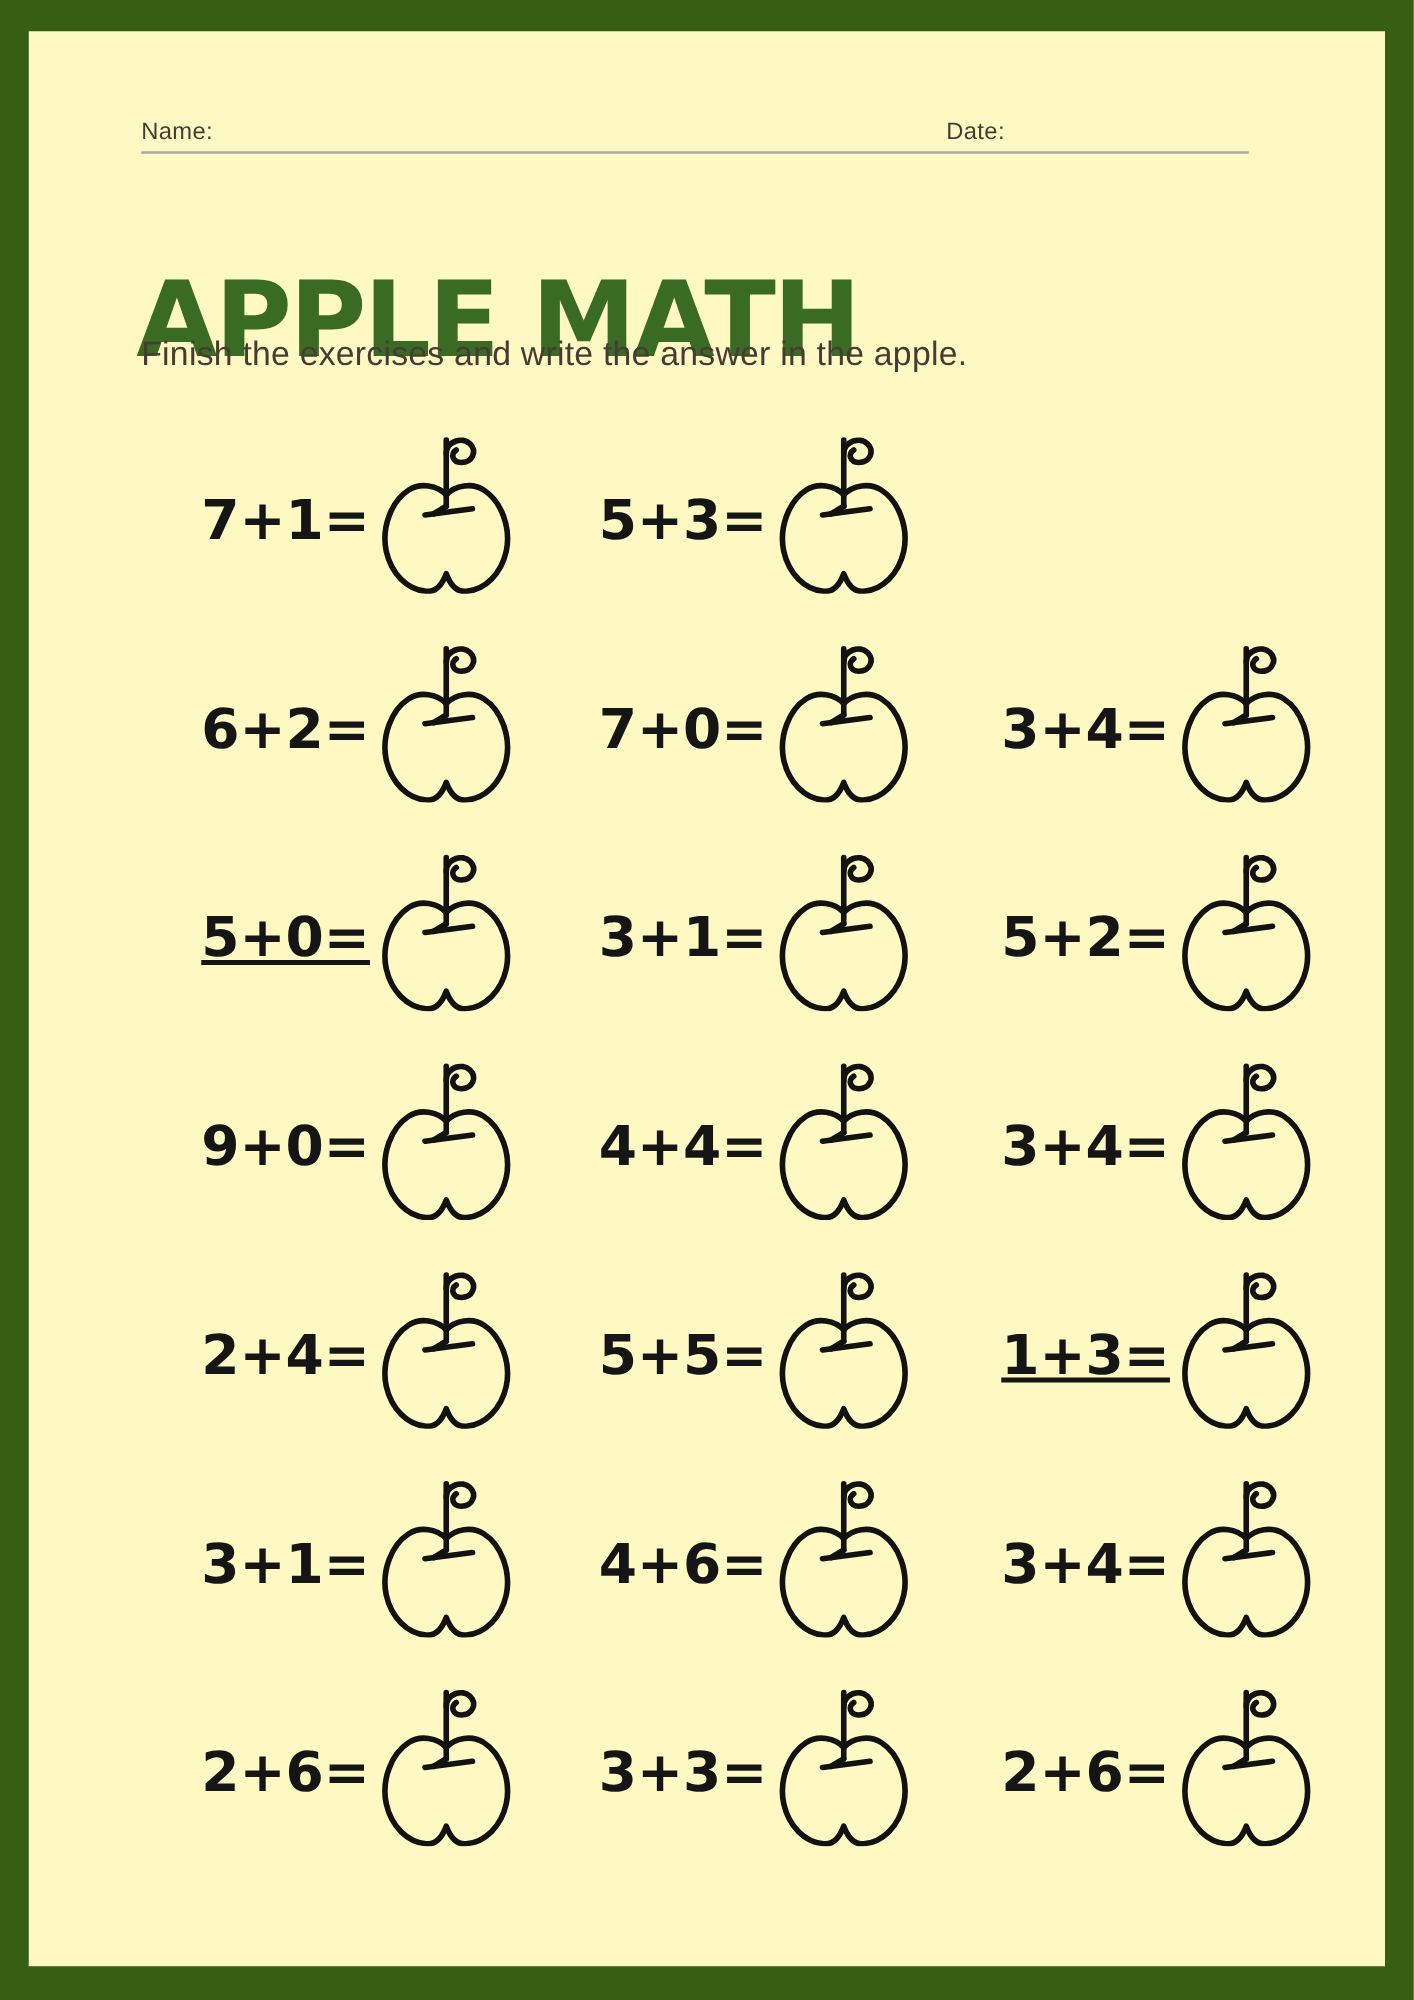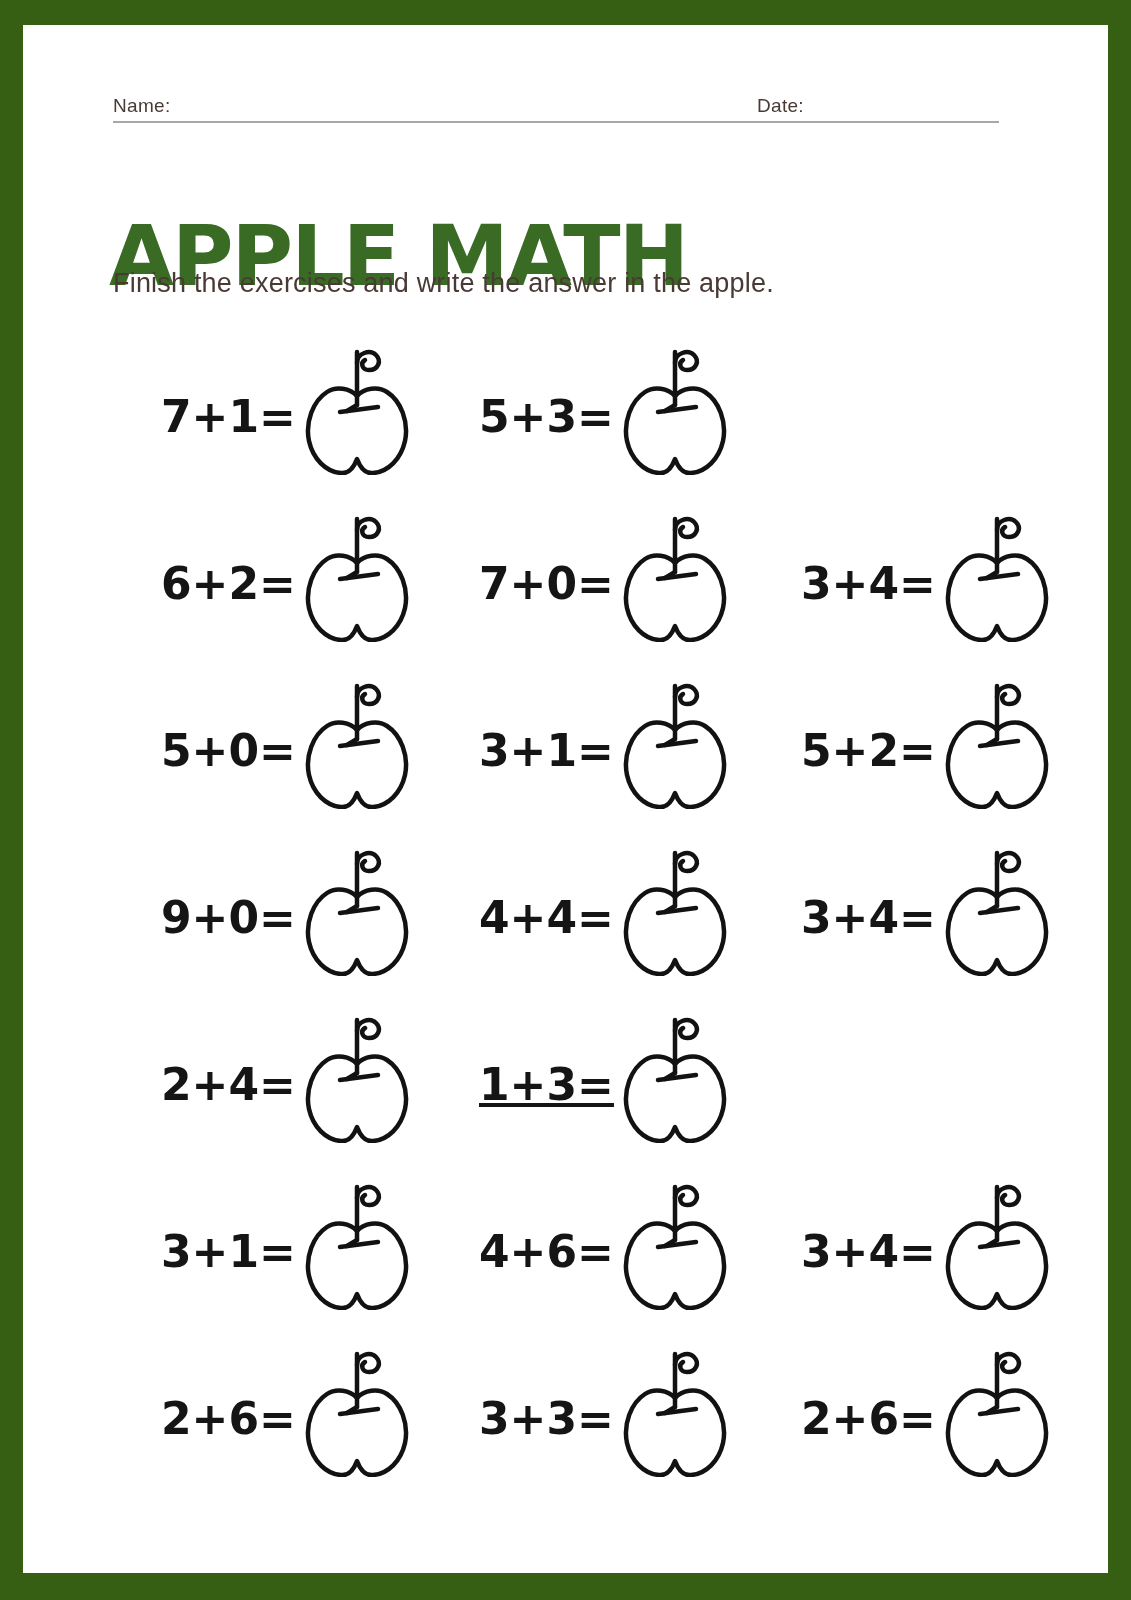--- a/index.html
+++ b/index.html
@@ -3,21 +3,21 @@
 <meta charset="utf-8">
 <style>
   html,body{margin:0;padding:0;}
   body{
     width:1131px;height:1600px;position:relative;overflow:hidden;
     background:#365f13;
     font-family:"Liberation Sans", sans-serif;
   }
   .page{
     position:absolute;left:23px;top:25px;right:23px;bottom:27px;
-    background:#ffffff;
+    background:#fef9c3;
   }
   
   .hdr-label{
     position:absolute;top:70px;
     font-size:19px;color:#4a3a35;letter-spacing:.3px;
   }
   .name-label{left:90px;}
   .date-label{left:734px;}
   .hdr-line{
     position:absolute;left:90px;top:96px;width:886px;height:0;
@@ -116,21 +116,21 @@
       <path d="M61 6 L61 59"></path>
       <path d="M61 59 L51 65"></path>
       <path d="M44 66 L82 61"></path>
       <path d="M61 17 C61 7 74 3 80 9 C86 15 82 24 73 24 C66 24 64 17 69 14"></path>
       <path d="M61 50 C54 42 40 40 31 46 C17 55 9 76 13 95 C17 113 30 126 45 127 C53 128 58 121 61 113 C64 121 69 128 77 127 C92 126 105 113 109 95 C113 76 105 55 91 46 C82 40 68 42 61 50 Z"></path>
     </svg>
   </div>
       </div>
       <div class="row">
         <div class="cell c0">
-    <span class="eq" style="color: rgb(21, 21, 21);">5+0=</span>
+    <span class="eq" style="color: rgb(21, 21, 21); text-decoration: underline;">5+0=</span>
     <svg class="apple" width="122" height="129" viewBox="0 0 122 129" aria-hidden="true">
       <path d="M61 6 L61 59"></path>
       <path d="M61 59 L51 65"></path>
       <path d="M44 66 L82 61"></path>
       <path d="M61 17 C61 7 74 3 80 9 C86 15 82 24 73 24 C66 24 64 17 69 14"></path>
       <path d="M61 50 C54 42 40 40 31 46 C17 55 9 76 13 95 C17 113 30 126 45 127 C53 128 58 121 61 113 C64 121 69 128 77 127 C92 126 105 113 109 95 C113 76 105 55 91 46 C82 40 68 42 61 50 Z"></path>
     </svg>
   </div>
         <div class="cell c1">
     <span class="eq" style="color: rgb(21, 21, 21);">3+1=</span>
@@ -181,20 +181,30 @@
       <path d="M61 59 L51 65"></path>
       <path d="M44 66 L82 61"></path>
       <path d="M61 17 C61 7 74 3 80 9 C86 15 82 24 73 24 C66 24 64 17 69 14"></path>
       <path d="M61 50 C54 42 40 40 31 46 C17 55 9 76 13 95 C17 113 30 126 45 127 C53 128 58 121 61 113 C64 121 69 128 77 127 C92 126 105 113 109 95 C113 76 105 55 91 46 C82 40 68 42 61 50 Z"></path>
     </svg>
   </div>
       </div>
       <div class="row">
         <div class="cell c0">
     <span class="eq" style="color: rgb(21, 21, 21);">2+4=</span>
+    <svg class="apple" width="122" height="129" viewBox="0 0 122 129" aria-hidden="true">
+      <path d="M61 6 L61 59"></path>
+      <path d="M61 59 L51 65"></path>
+      <path d="M44 66 L82 61"></path>
+      <path d="M61 17 C61 7 74 3 80 9 C86 15 82 24 73 24 C66 24 64 17 69 14"></path>
+      <path d="M61 50 C54 42 40 40 31 46 C17 55 9 76 13 95 C17 113 30 126 45 127 C53 128 58 121 61 113 C64 121 69 128 77 127 C92 126 105 113 109 95 C113 76 105 55 91 46 C82 40 68 42 61 50 Z"></path>
+    </svg>
+  </div>
+        <div class="cell c1">
+    <span class="eq" style="color: rgb(21, 21, 21);">5+5=</span>
     <svg class="apple" width="122" height="129" viewBox="0 0 122 129" aria-hidden="true">
       <path d="M61 6 L61 59"></path>
       <path d="M61 59 L51 65"></path>
       <path d="M44 66 L82 61"></path>
       <path d="M61 17 C61 7 74 3 80 9 C86 15 82 24 73 24 C66 24 64 17 69 14"></path>
       <path d="M61 50 C54 42 40 40 31 46 C17 55 9 76 13 95 C17 113 30 126 45 127 C53 128 58 121 61 113 C64 121 69 128 77 127 C92 126 105 113 109 95 C113 76 105 55 91 46 C82 40 68 42 61 50 Z"></path>
     </svg>
   </div>
         <div class="cell c2">
     <span class="eq" style="color: rgb(21, 21, 21); text-decoration: underline;">1+3=</span>

